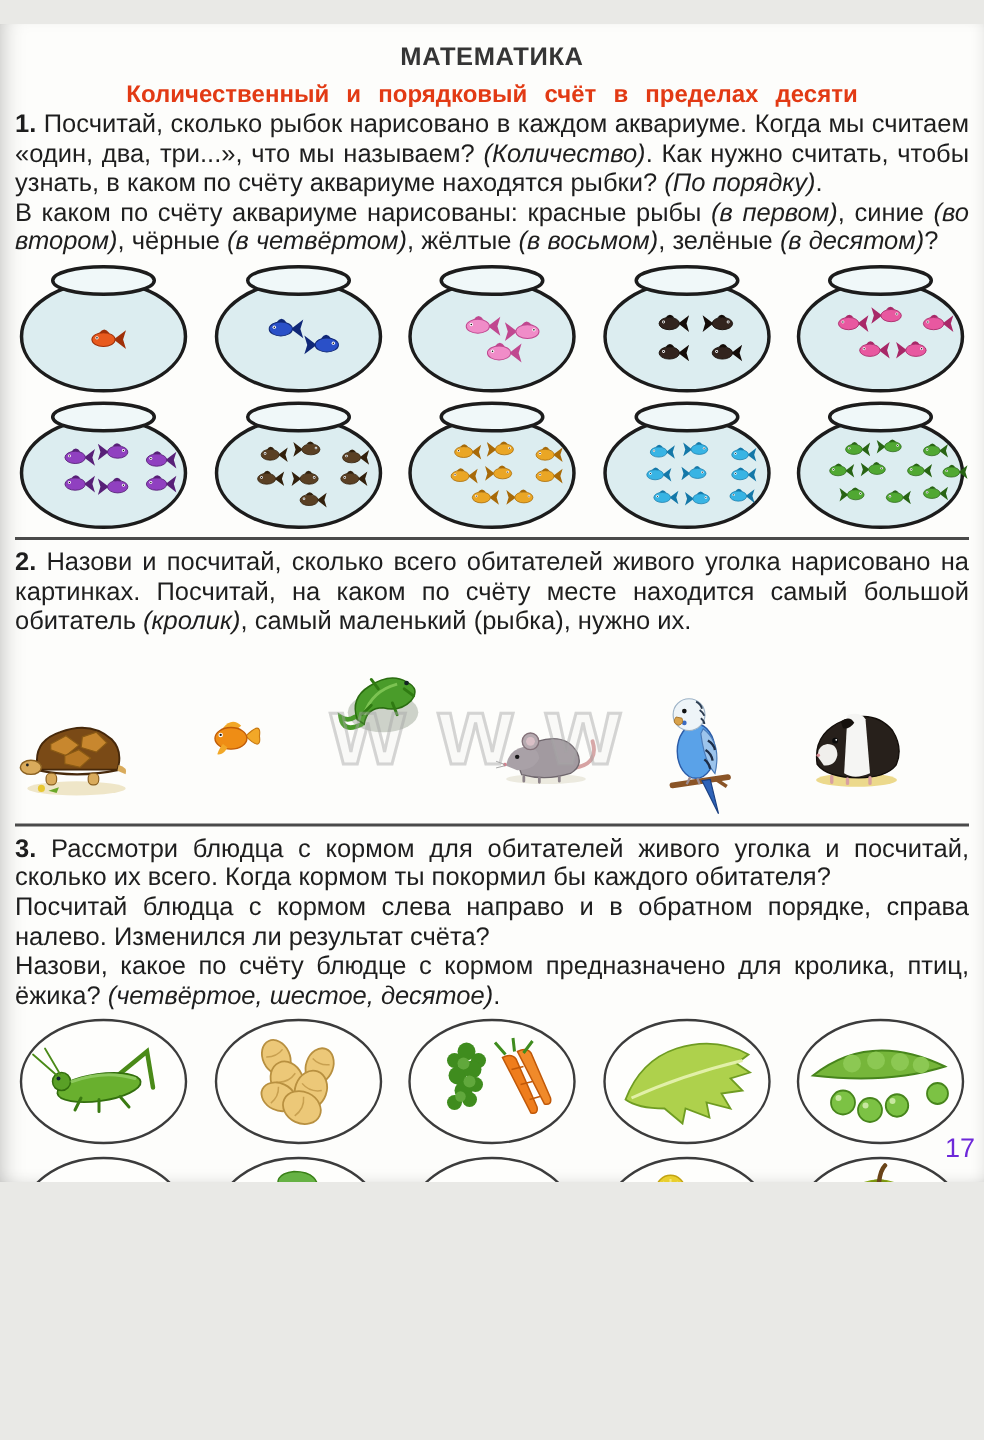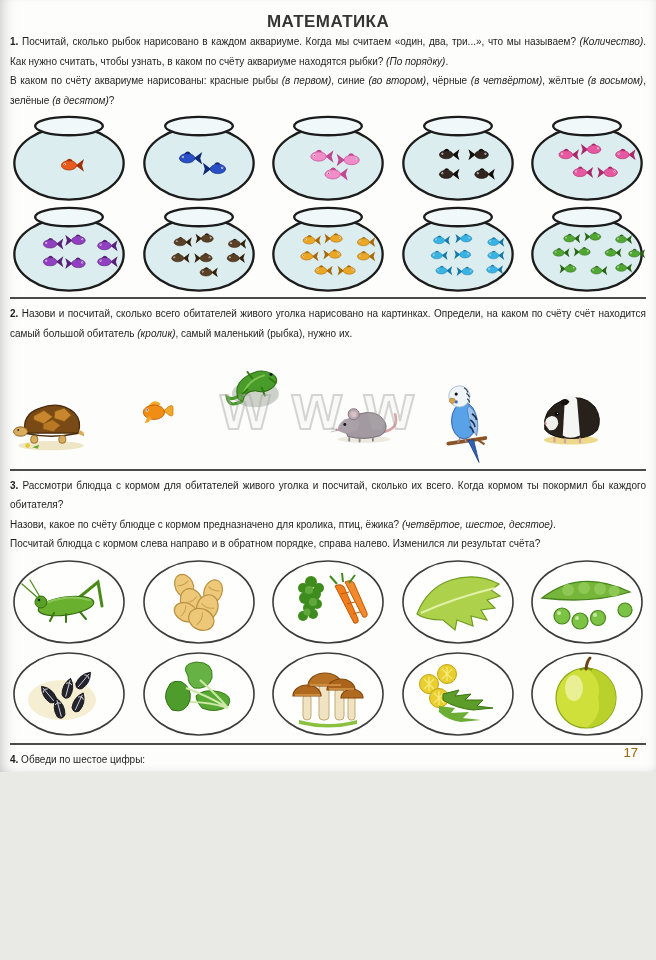--- a/index.html
+++ b/index.html
@@ -1,46 +1,47 @@
 <!DOCTYPE html>
 <html lang="ru"><head>
 <meta charset="utf-8">
 <style>
   html,body{margin:0;padding:0;background:#e9e9e6;}
   .page{
-    width:656px;height:772px;margin:0 auto;background:#fdfdfb;
+    width:656px;height:772px;margin:16px auto;background:#fdfdfb;
     font-family:"Liberation Sans",sans-serif;color:#1e1e1e;
     position:relative;overflow:hidden;box-sizing:border-box;padding:0 10px;
     box-shadow:inset 12px 0 16px -12px rgba(0,0,0,.28), inset -8px 0 12px -10px rgba(0,0,0,.14), inset 0 -8px 12px -10px rgba(0,0,0,.12);
   }
   .title{font-size:17px;font-weight:bold;text-align:center;margin:12px 0 0;color:#353535;letter-spacing:.4px;}
   .subtitle{font-size:16px;font-weight:bold;text-align:center;margin-top:7px;color:#e23a14;word-spacing:7px;}
-  p.task{font-size:10px;line-height:19.6px;text-align:justify;margin:0;}
+  p.task{font-size:17px;line-height:19.6px;text-align:justify;margin:0;}
   .sec-gap{margin-top:10px;}
   .bowls-row{display:flex;justify-content:space-between;align-items:flex-end;margin-top:2px;}
   .bowl{line-height:0;}
   .rule{height:2px;background:#4a4a4a;border:0;margin:5px 0 5px;}
   .animals{display:flex;justify-content:space-between;align-items:flex-end;height:120px;margin-top:0;position:relative;padding:0 2px;gap:48px;}
   .animal{line-height:0;display:block;}
   .watermark{
     position:absolute;left:0;top:26px;width:100%;text-align:center;pointer-events:none;
     font-size:64px;font-weight:bold;letter-spacing:22px;white-space:nowrap;overflow:hidden;
     color:rgba(220,220,220,0.10);-webkit-text-stroke:2px rgba(165,165,165,0.45);
   }
   .saucers-row{display:flex;justify-content:space-between;margin-top:4px;}
   .saucer{line-height:0;}
   .trace-wrap{margin-top:6px;line-height:0;}
-  .pagenum{position:absolute;right:18px;bottom:12px;font-size:13px;color:#a16207;}
+  .pagenum{position:absolute;right:6px;bottom:12px;font-size:18px;color:#6d28d9;}
 </style>
 </head>
 <body>
 
 <div class="page">
 
   <div class="title">МАТЕМАТИКА</div>
+  <div class="subtitle">Количественный  и  порядковый  счёт  в  пределах  десяти</div>
 
   <section>
     <p class="task sec-gap"><span style="font-weight: bold;">1.</span><span> Посчитай, сколько рыбок нарисовано в каждом аквариуме. Когда мы считаем «один, два, три...», что мы называем? </span><span style="font-style: italic;">(Количество)</span><span>. Как нужно считать, чтобы узнать, в каком по счёту аквариуме находятся рыбки? </span><span style="font-style: italic;">(По порядку)</span><span>.</span></p>
     <p class="task"><span>В каком по счёту аквариуме нарисованы: красные рыбы </span><span style="font-style: italic;">(в первом)</span><span>, синие </span><span style="font-style: italic;">(во втором)</span><span>, чёрные </span><span style="font-style: italic;">(в четвёртом)</span><span>, жёлтые </span><span style="font-style: italic;">(в восьмом)</span><span>, зелёные </span><span style="font-style: italic;">(в десятом)</span><span>?</span></p>
     <div class="bowls-row" id="bowls-row-1">
         <div class="bowl"><svg viewBox="0 0 122 92" width="118" height="89">
             <ellipse cx="61" cy="53" rx="56.5" ry="37.5" fill="#dcedf0" stroke="#1c1c1c" stroke-width="2.4"></ellipse>
             <ellipse cx="61" cy="14.5" rx="35" ry="9.5" fill="#f0f8f9" stroke="#1c1c1c" stroke-width="2.4"></ellipse>
             <g transform="translate(61,55.2) scale(1,1)">
               <path d="M7,0 L15.5,-6.5 L13.5,0 L15.5,6.5 Z" fill="#a03008"></path>
@@ -465,21 +466,21 @@
               <circle cx="-4.5" cy="-1.2" r="1.15" fill="#fff"></circle>
               <circle cx="-4.5" cy="-1.2" r="0.55" fill="#111"></circle>
             </g>
           </svg></div>
       </div>
   </section>
 
   <hr class="rule">
 
   <section>
-    <p class="task"><span style="font-weight: bold;">2.</span><span> Назови и посчитай, сколько всего обитателей живого уголка нарисовано на картинках. Определи, на каком по счёту счёт находится самый большой обитатель </span><span style="font-style: italic;">(кролик)</span><span>, самый маленький </span><span style="">(рыбка)</span><span>, нужно их.</span></p>
+    <p class="task"><span style="font-weight: bold;">2.</span><span> Назови и посчитай, сколько всего обитателей живого уголка нарисовано на картинках. Посчитай, на каком по счёту месте находится самый большой обитатель </span><span style="font-style: italic;">(кролик)</span><span>, самый маленький </span><span style="">(рыбка)</span><span>, нужно их.</span></p>
     <div class="animals" id="animals-row">
       <div class="watermark">www</div>
     <span class="animal" style="margin-bottom: 12px;"><svg viewBox="0 0 100 78" width="78">
             <ellipse cx="50" cy="70" rx="42" ry="6" fill="#efe6c8"></ellipse>
             <path d="M17,54 Q12,30 36,22 Q62,12 80,28 Q90,38 85,54 Z" fill="#7a4a16" stroke="#46280a" stroke-width="1.6"></path>
             <path d="M28,32 l13,-7 l11,8 l-11,9 l-13,-5 z" fill="#c8872e" stroke="#8a5a14" stroke-width="1"></path>
             <path d="M55,26 l12,-4 l9,9 l-9,8 l-13,-4 z" fill="#c8872e" stroke="#8a5a14" stroke-width="1"></path>
             <path d="M40,42 l12,-5 l10,7 l-9,8 l-13,-3 z" fill="#b87824" stroke="#8a5a14" stroke-width="1"></path>
             <path d="M15,54 Q50,62 87,54" fill="none" stroke="#46280a" stroke-width="2"></path>
             <ellipse cx="11" cy="52" rx="9" ry="6" fill="#d9ab5c" stroke="#8a6020" stroke-width="1.2"></ellipse>
@@ -596,22 +597,22 @@
             <path d="M52,70 q4,3 8,2" stroke="#565250" stroke-width="2" fill="none"></path>
             <path d="M70,66 l10,4 l-8,3 z" fill="#6aa030"></path>
           </svg></span>
       </div>
   </section>
 
   <hr class="rule">
 
   <section>
     <p class="task"><span style="font-weight: bold;">3.</span><span> Рассмотри блюдца с кормом для обитателей живого уголка и посчитай, сколько их всего. Когда кормом ты покормил бы каждого обитателя?</span></p>
+    <p class="task"><span>Посчитай блюдца с кормом слева направо и в обратном порядке, справа налево. Изменился ли результат счёта?</span></p>
     <p class="task"><span>Назови, какое по счёту блюдце с кормом предназначено для кролика, птиц, ёжика? </span><span style="font-style: italic;">(четвёртое, шестое, десятое)</span><span>.</span></p>
-    <p class="task"><span>Посчитай блюдца с кормом слева направо и в обратном порядке, справа налево. Изменился ли результат счёта?</span></p>
     <div class="saucers-row" id="saucers-row-1">
         <div class="saucer"><svg viewBox="0 0 118 88" width="118" height="88">
             <ellipse cx="59" cy="44" rx="55" ry="41" fill="#fefefc" stroke="#3c3c3c" stroke-width="1.6"></ellipse>
             <g stroke-linecap="round">
               <path d="M66,42 L88,24 L92,48" fill="none" stroke="#4a8a18" stroke-width="3"></path>
               <ellipse cx="56" cy="48" rx="28" ry="9" fill="#69b02e" stroke="#336e0e" stroke-width="1.2" transform="rotate(-8 56 48)"></ellipse>
               <circle cx="31" cy="44" r="6" fill="#59a026" stroke="#336e0e" stroke-width="1"></circle>
               <path d="M28,40 L12,26 M30,39 L20,22" stroke="#4a8a18" stroke-width="1.2" fill="none"></path>
               <path d="M44,55 l-4,8 M56,56 l0,8 M70,54 l6,7" stroke="#3a7a12" stroke-width="2" fill="none"></path>
               <path d="M38,44 Q60,36 80,42" stroke="#8cc85c" stroke-width="2" fill="none"></path>

